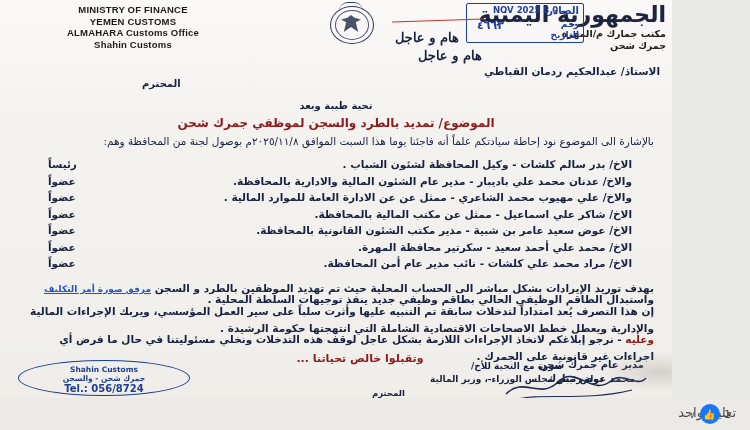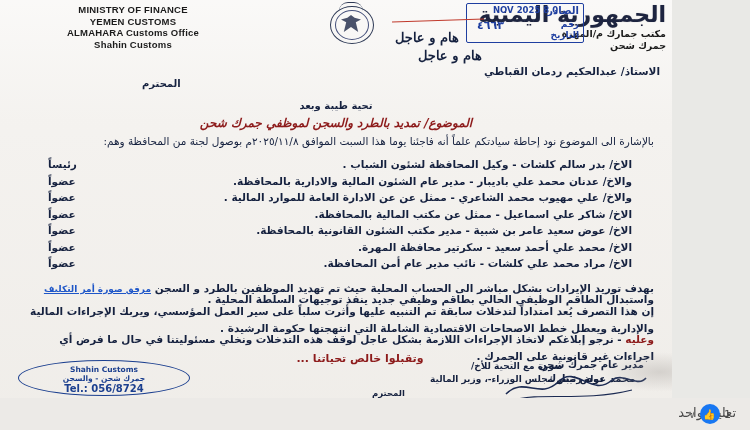--- a/index.html
+++ b/index.html
@@ -101,21 +101,21 @@
   .muhtaram{
     position:absolute;left:142px;top:78px;direction:rtl;
     font-size:10px;font-weight:bold;color:#15213f;
   }
   .greet{
     position:absolute;left:0;right:0;top:100px;text-align:center;direction:rtl;
     font-size:10px;font-weight:bold;color:#15213f;
   }
   .subject{
     position:absolute;left:0;right:0;top:116px;text-align:center;direction:rtl;
-    font-size:12px;font-weight:bold;color:#8d1b1b;font-style:italic;
+    font-size:12px;font-weight:bold;color:#8d1b1b;
   }
   .body{
     position:absolute;right:18px;left:18px;top:135px;direction:rtl;text-align:right;
     font-size:10.5px;font-weight:normal;color:#15213f;line-height:1.62;
   }
   .lst{
     position:absolute;right:40px;left:18px;top:150px;direction:rtl;
     font-size:10.5px;font-weight:bold;color:#15213f;
   }
   .lst .row{position:relative;height:16.5px;}

